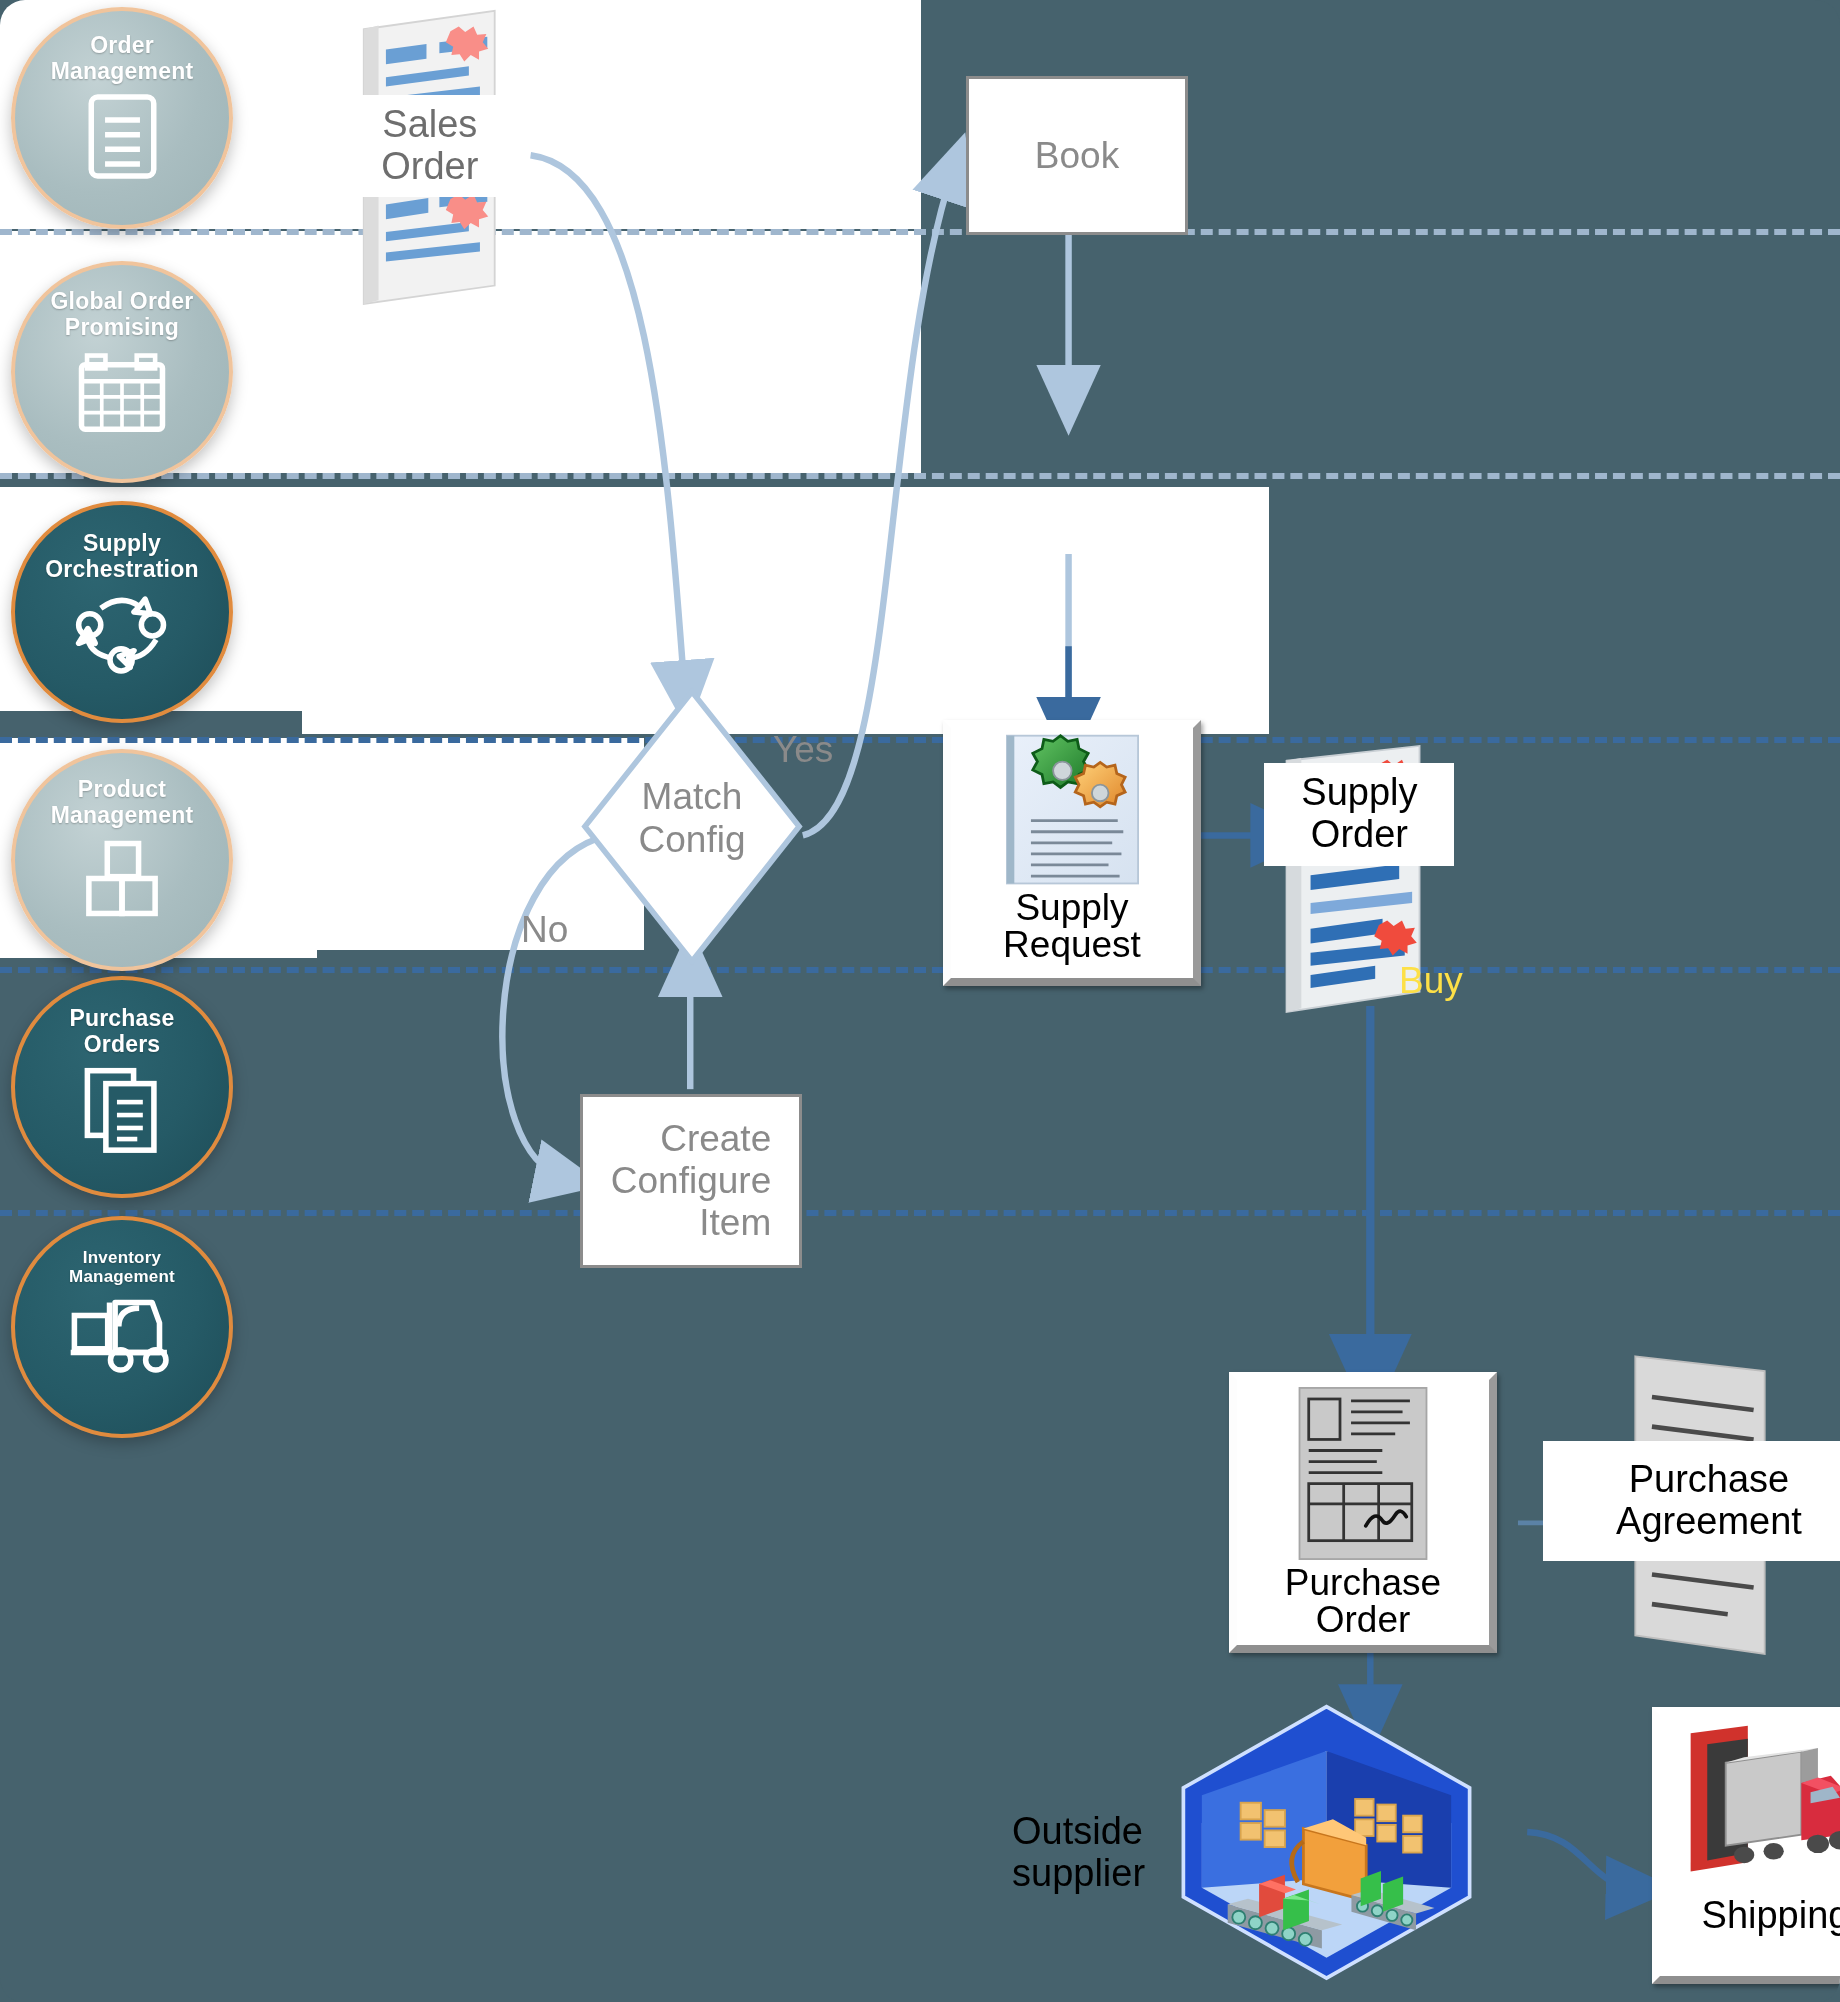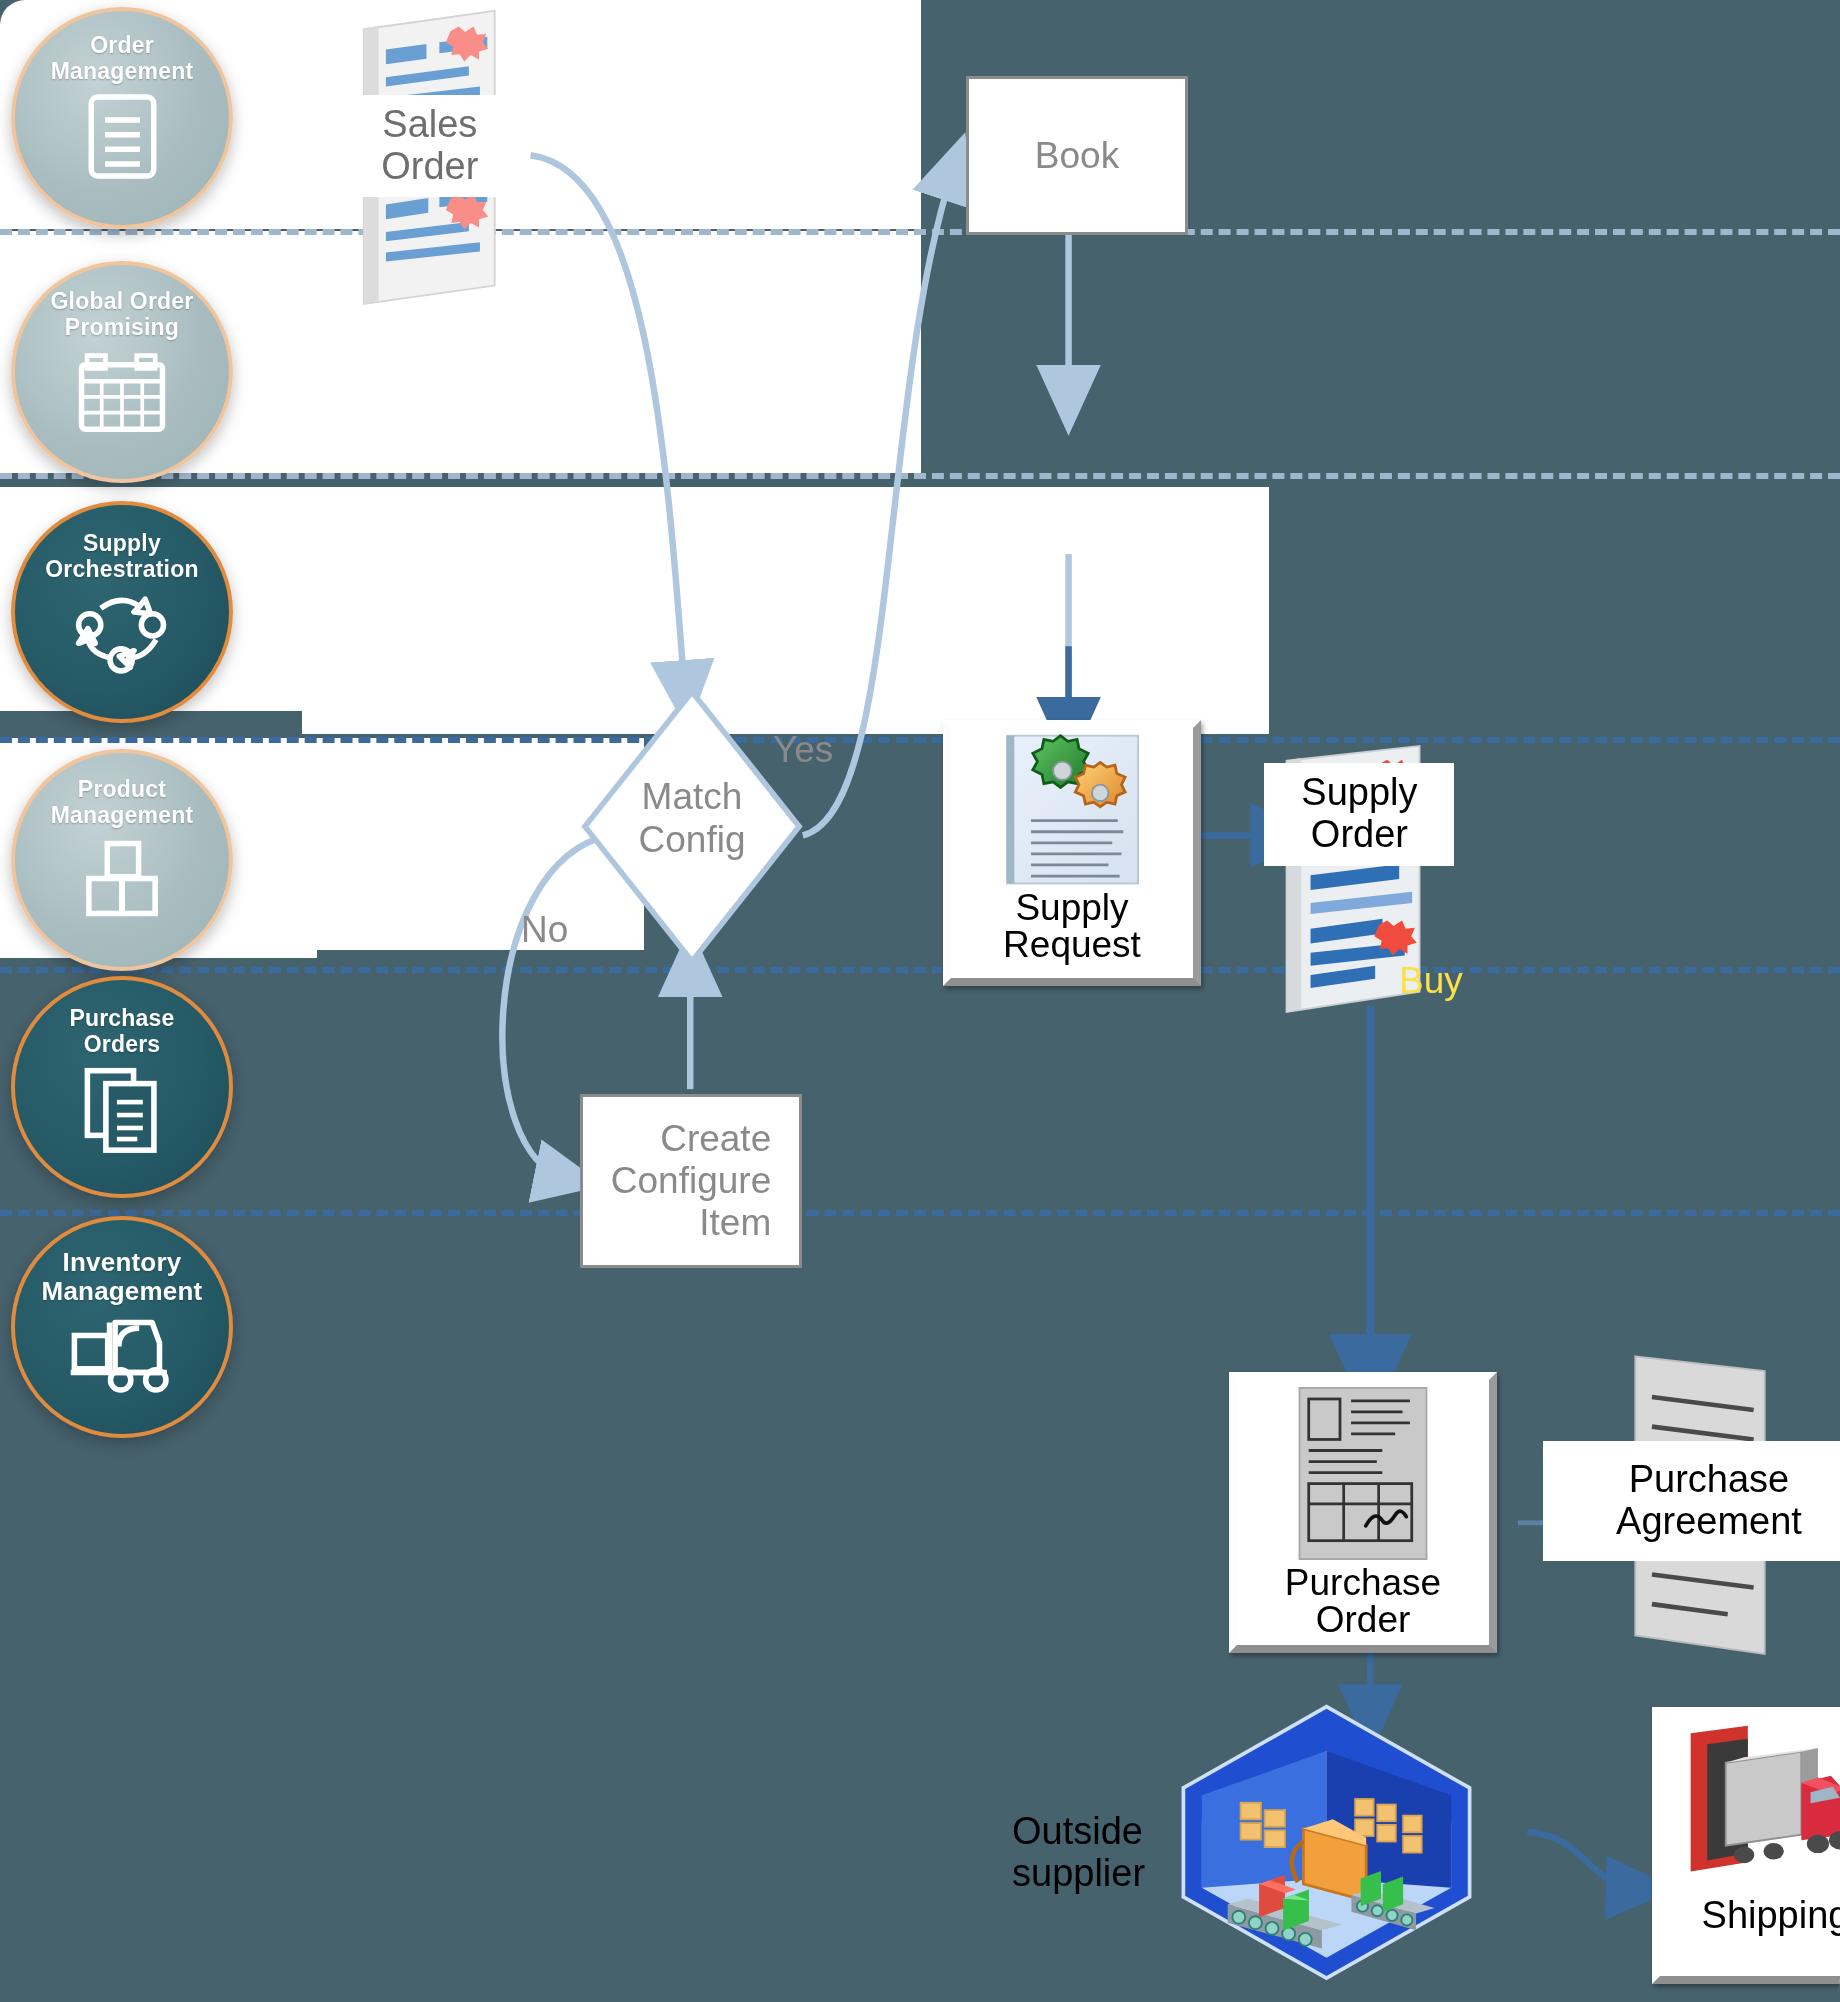--- a/index.html
+++ b/index.html
@@ -181,21 +181,21 @@
         <rect x="28" y="20" width="52" height="72" fill="#255a66" stroke="#fff" stroke-width="6"></rect>
         <line x1="40" y1="40" x2="68" y2="40" stroke="#fff" stroke-width="5"></line>
         <line x1="40" y1="54" x2="68" y2="54" stroke="#fff" stroke-width="5"></line>
         <line x1="40" y1="68" x2="68" y2="68" stroke="#fff" stroke-width="5"></line>
         <line x1="40" y1="80" x2="62" y2="80" stroke="#fff" stroke-width="5"></line>
       </svg>
     </span>
   </div>
 
   <div class="role dark" style="left:11px;top:1216px;width:222px;height:222px;padding-top:28px;">
-    <div class="role-label" style="font-size:26px;">
+    <div class="role-label" style="font-size:17px;">
       <span>Inventory</span><br><span>Management</span>
     </div>
     <span class="role-ico" style="margin-top:9.2px;">
       <svg width="111" height="78" viewBox="0 0 120 84">
         <rect x="8" y="22" width="36" height="36" fill="none" stroke="#fff" stroke-width="6"></rect>
         <path d="M46 8 L46 62" stroke="#fff" stroke-width="6"></path>
         <path d="M52 8 L92 8 L100 30 L100 62 L52 62 Z" fill="none" stroke="#fff" stroke-width="6" stroke-linejoin="round"></path>
         <path d="M56 34 Q56 14 78 14" fill="none" stroke="#fff" stroke-width="6"></path>
         <path d="M4 62 L108 62" stroke="#fff" stroke-width="6"></path>
         <circle cx="58" cy="70" r="11" fill="none" stroke="#fff" stroke-width="6"></circle>

